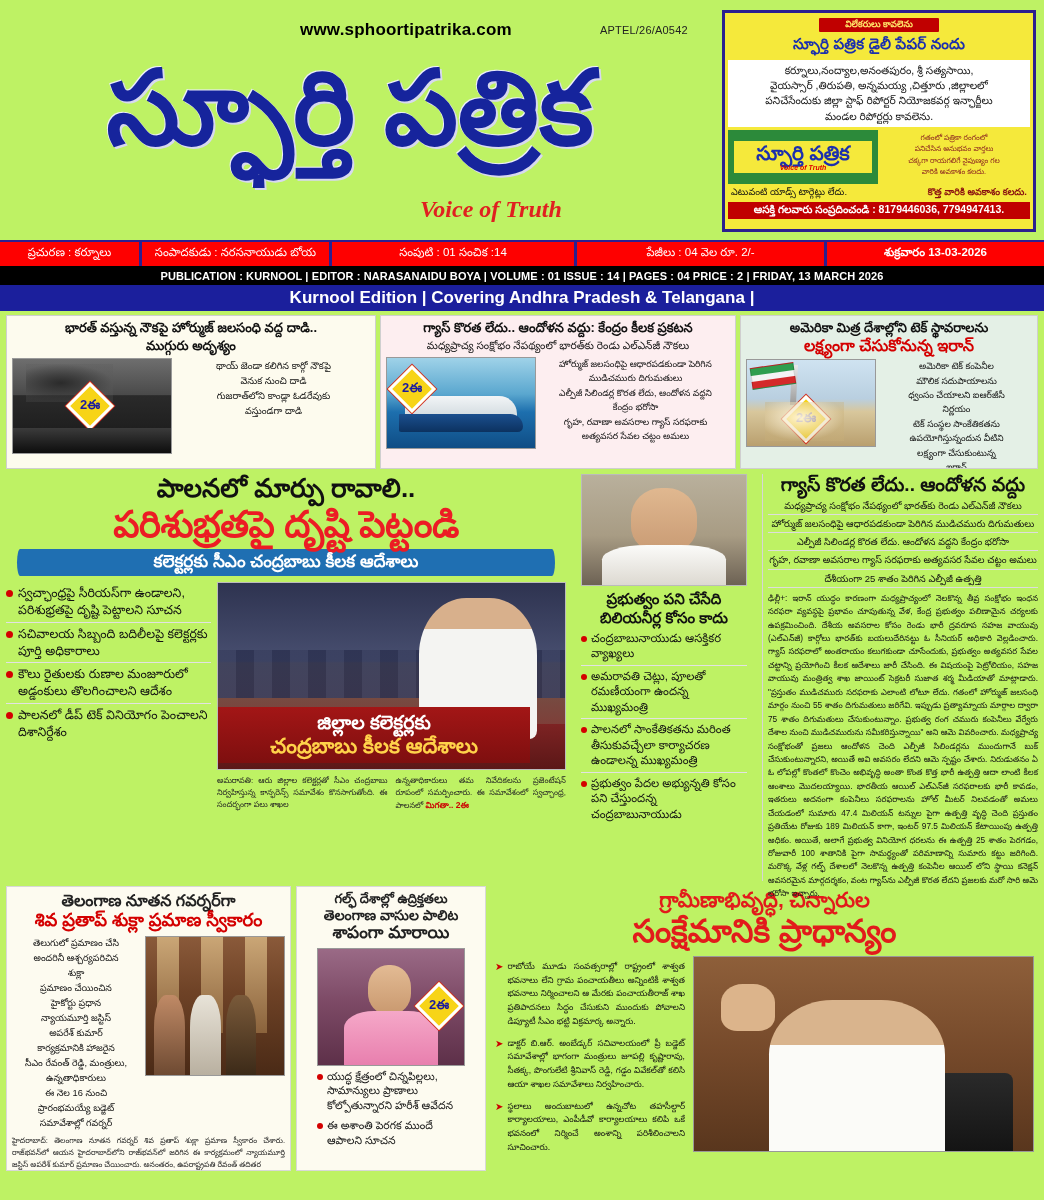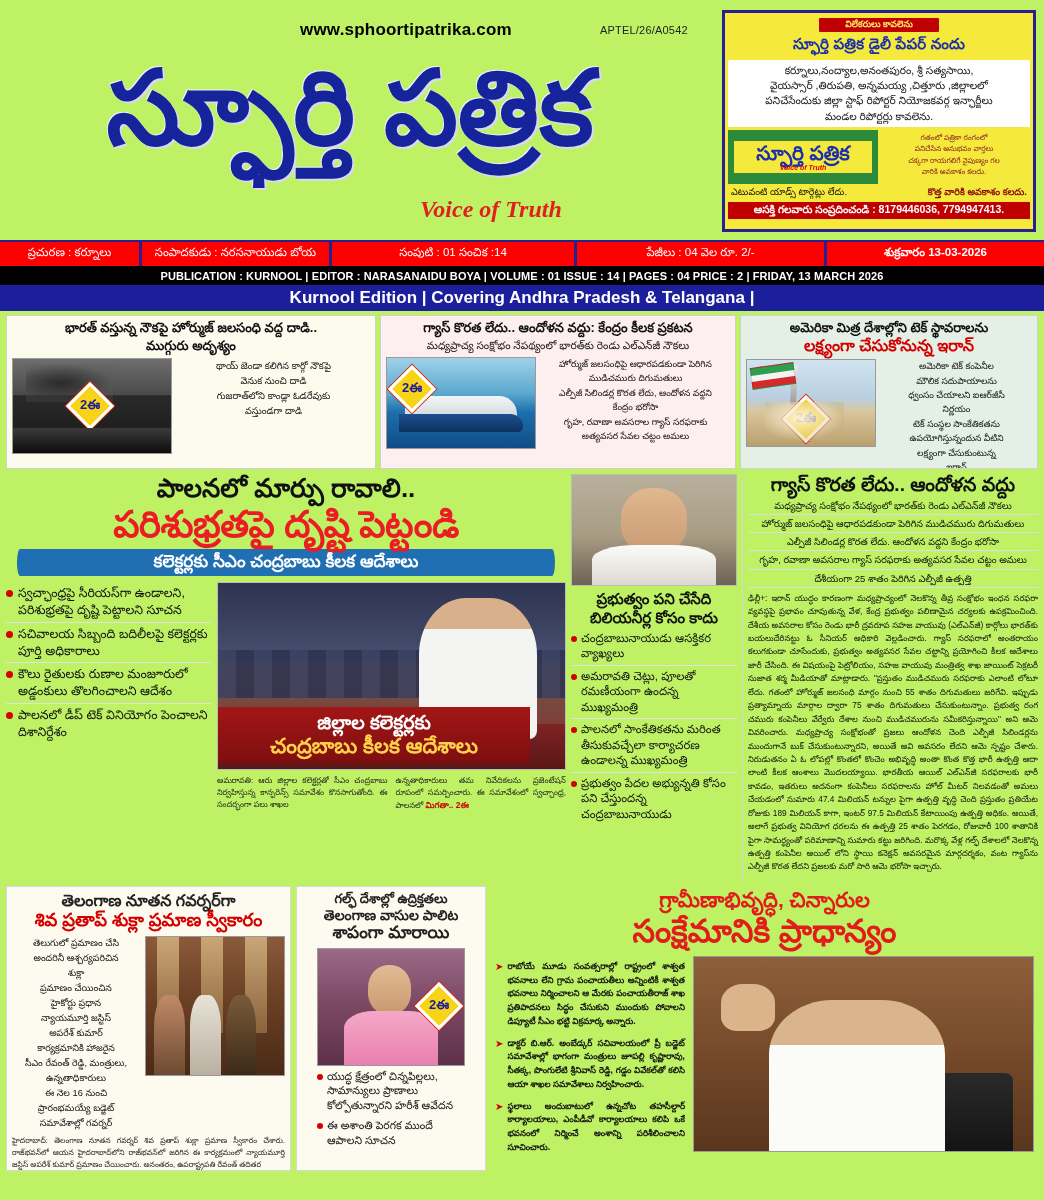--- a/index.html
+++ b/index.html
@@ -146,21 +146,21 @@
     border: 3px solid #fff; transform: rotate(45deg);
     box-shadow: 0 0 0 1px #d02b2b;
   }
   .badge2 span {
     position: absolute; inset: 0; transform: rotate(-45deg);
     display: flex; align-items: center; justify-content: center;
     font-size: 13px; font-weight: bold; color: #1a1aa0;
   }
 
   
-  .main-row { display: flex; gap: 5px; padding: 5px 6px 0; height: 412px; }
+  .main-row { display: flex; gap: 15px; padding: 5px 6px 0; height: 412px; }
   .m-left { width: 560px; position: relative; }
   .m-mid { width: 166px; position: relative; }
   .m-right { flex: 1; position: relative; border-left: 1px solid #d6d6d6; padding-left: 5px; }
 
   .kicker { text-align: center; font-size: 26px; font-weight: bold; color: #111; line-height: 1.1; }
   .headline-red {
     text-align: center; font-size: 37px; font-weight: bold; color: #ec1c24;
     line-height: 1.1; margin-top: 2px; letter-spacing: -.5px;
   }
   .blue-ribbon {
@@ -262,21 +262,21 @@
   .b2-bullet { display:flex; gap:4px; padding: 3px 0; }
   .b2-bullet .dot { width:6px; height:6px; background:#d40000; border-radius:50%; flex-shrink:0; margin-top:5px; }
   .b2-bullet .txt { font-size: 10.8px; line-height:1.35; color:#111; }
 
   .b3-kick { text-align:center; font-size: 21px; font-weight:bold; color:#e21b1b; line-height:1.15; }
   .b3-head { text-align:center; font-size: 32px; font-weight:bold; color:#e21b1b; line-height:1.15; margin-top:1px; }
   .b3-flex { display:flex; gap:8px; margin-top:6px; }
   .b3-bullets { width: 190px; }
   .arrow-bullet { display:flex; gap:4px; padding: 4px 0; }
   .arrow-bullet .ar { color:#c00; font-size:10px; flex-shrink:0; margin-top:1px; }
-  .arrow-bullet .txt { font-size: 8.6px; line-height:1.6; color:#111; text-align:justify;font-weight:bold; }
+  .arrow-bullet .txt { font-size: 8.6px; line-height:1.6; color:#111; text-align:justify; }
   .b3-photo {
     flex: 1; height: 196px; border: 1px solid #999; position: relative; overflow: hidden;
     background: linear-gradient(180deg,#8e5f3a 0%,#75492a 50%,#59361d 100%);
   }
   .b3-photo .figure {
     position:absolute; left:22%; bottom:0; width:52%; height:78%;
     background: linear-gradient(180deg,#d9b48d 0 30%, #fbfbf8 30% 100%);
     border-radius: 36% 36% 0 0;
   }
   .b3-photo .hand {

